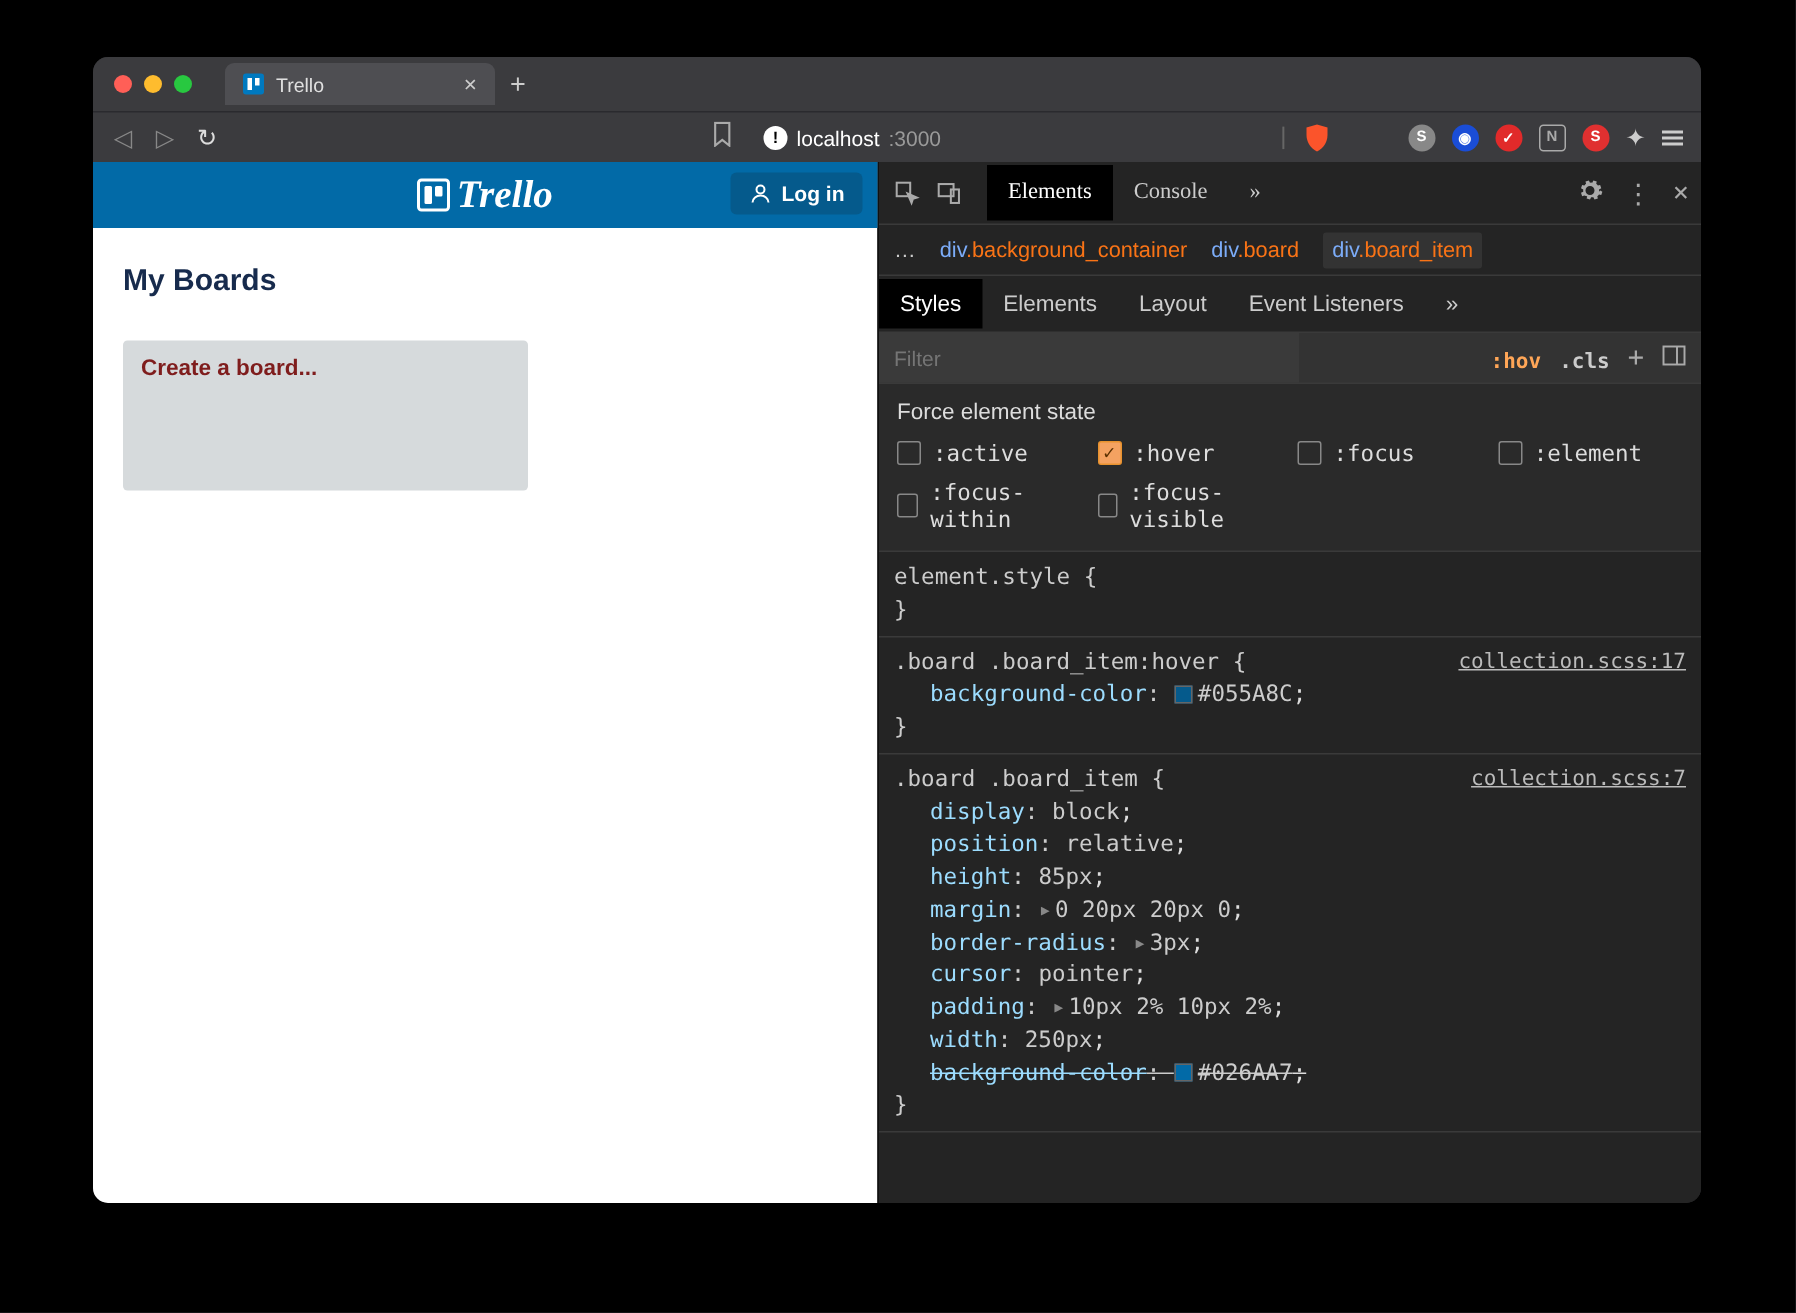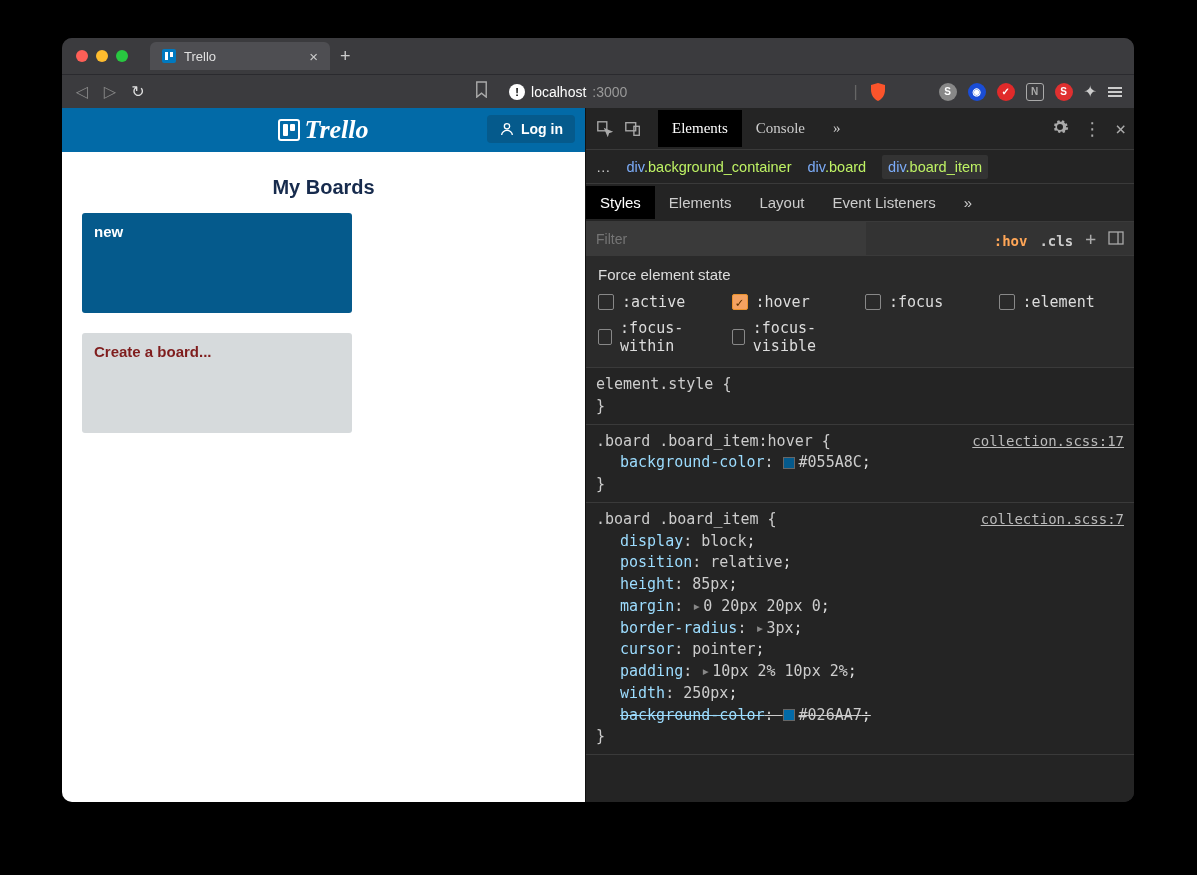--- a/index.html
+++ b/index.html
@@ -96,21 +96,21 @@
     .trello-logo-mark span { flex:1; background:#fff; border-radius:1px; }
     .trello-logo-mark span:last-child { height:60%; }
     .trello-logo-text { font-family: "Brush Script MT", cursive; font-size:26px; font-weight:bold; font-style:italic; }
     .login-btn {
       position:absolute; right:10px; top:7px;
       background:#055A8C; color:#fff; border:none;
       border-radius:4px; padding:6px 12px; font-size:14px; font-weight:600;
       display:flex; align-items:center; gap:6px; cursor:pointer;
     }
     .app-body { padding: 24px 20px; }
-    .my-boards-title { font-size:20px; font-weight:700; color:#172b4d; margin-bottom:14px;text-align:center; }
+    .my-boards-title { font-size:20px; font-weight:700; color:#172b4d; margin-bottom:28px; }
     .board-item {
       width:270px; height:100px; border-radius:3px; padding:10px 12px;
       margin-bottom:20px; cursor:pointer; color:#fff; font-weight:700; font-size:15px;
     }
     .board-item.blue { background:#055A8C; }
     .board-item.create { background:#d6dadc; color:#7f1d1d; font-weight:600; }
     
     .devtools {
       flex:1; background:#242424; color:#ddd; font-size:14px;
       font-family: Menlo, Consolas, monospace;
@@ -126,21 +126,21 @@
     .dt-tab { padding:10px 14px; font-family:Liberation Serif, serif; font-size:15px; color:#ccc; cursor:pointer; }
     .dt-tab.active { background:#000; color:#fff; }
     .dt-right { margin-left:auto; display:flex; align-items:center; gap:14px; color:#aaa; }
     .breadcrumb {
       height:34px; display:flex; align-items:center; padding:0 10px; gap:16px;
       font-family:-apple-system, sans-serif; font-size:14.5px;
       border-bottom:1px solid #3a3a3a;
     }
     .bc-ellipsis { color:#ccc; }
     .bc-tag { color:#7cacf8; }
-    .bc-class { color:#bef264; }
+    .bc-class { color:#f97316; }
     .bc-item.active { background:#333; padding:4px 6px; border-radius:2px; }
     .styles-tabs {
       height:38px; display:flex; align-items:center; border-bottom:1px solid #3a3a3a;
       font-family:-apple-system, sans-serif; font-size:15px;
     }
     .styles-tab { padding:8px 14px; color:#ccc; cursor:pointer; }
     .styles-tab.active { background:#000; color:#fff; }
     .filter-row {
       height:34px; display:flex; align-items:center; border-bottom:1px solid #3a3a3a;
       background:#333; padding:0;
@@ -248,23 +248,20 @@
         <button class="login-btn">
           <svg width="16" height="16" viewBox="0 0 24 24" fill="none" stroke="#fff" stroke-width="2">
               <circle cx="12" cy="8" r="4"></circle>
               <path d="M4 21c0-4 4-7 8-7s8 3 8 7"></path>
             </svg>
           <span>Log in</span>
         </button>
       </div>
       <div class="app-body">
         <div class="my-boards-title">My Boards</div>
-        <div class="board-item blue">
-          <span>new</span>
-        </div>
         <div class="board-item create">
           <span>Create a board...</span>
         </div>
       </div>
     </div>
 
     <div class="devtools">
       <div class="dt-topbar">
         <span class="dt-ico">
           <svg width="18" height="18" viewBox="0 0 20 20" fill="none" stroke="#aaa" stroke-width="1.5">

